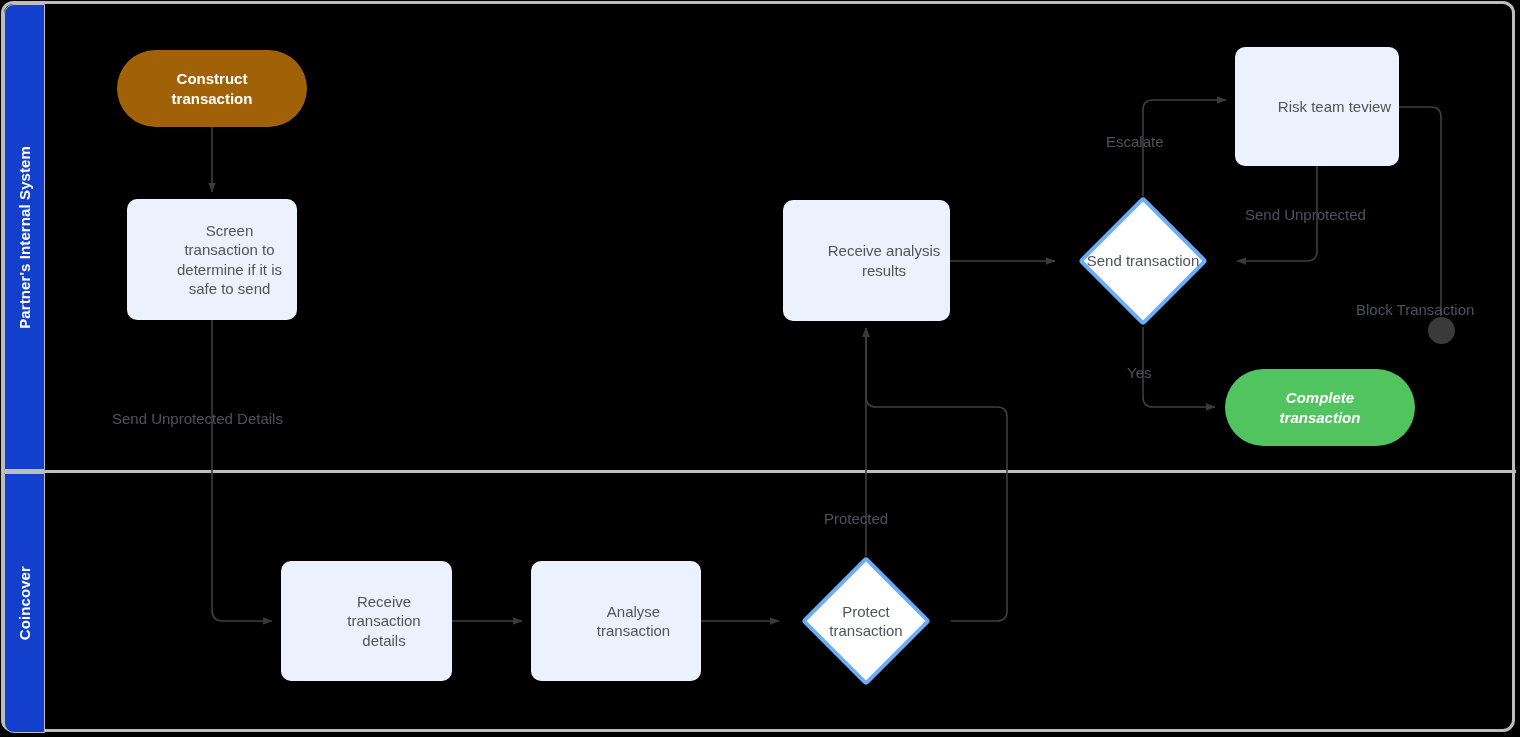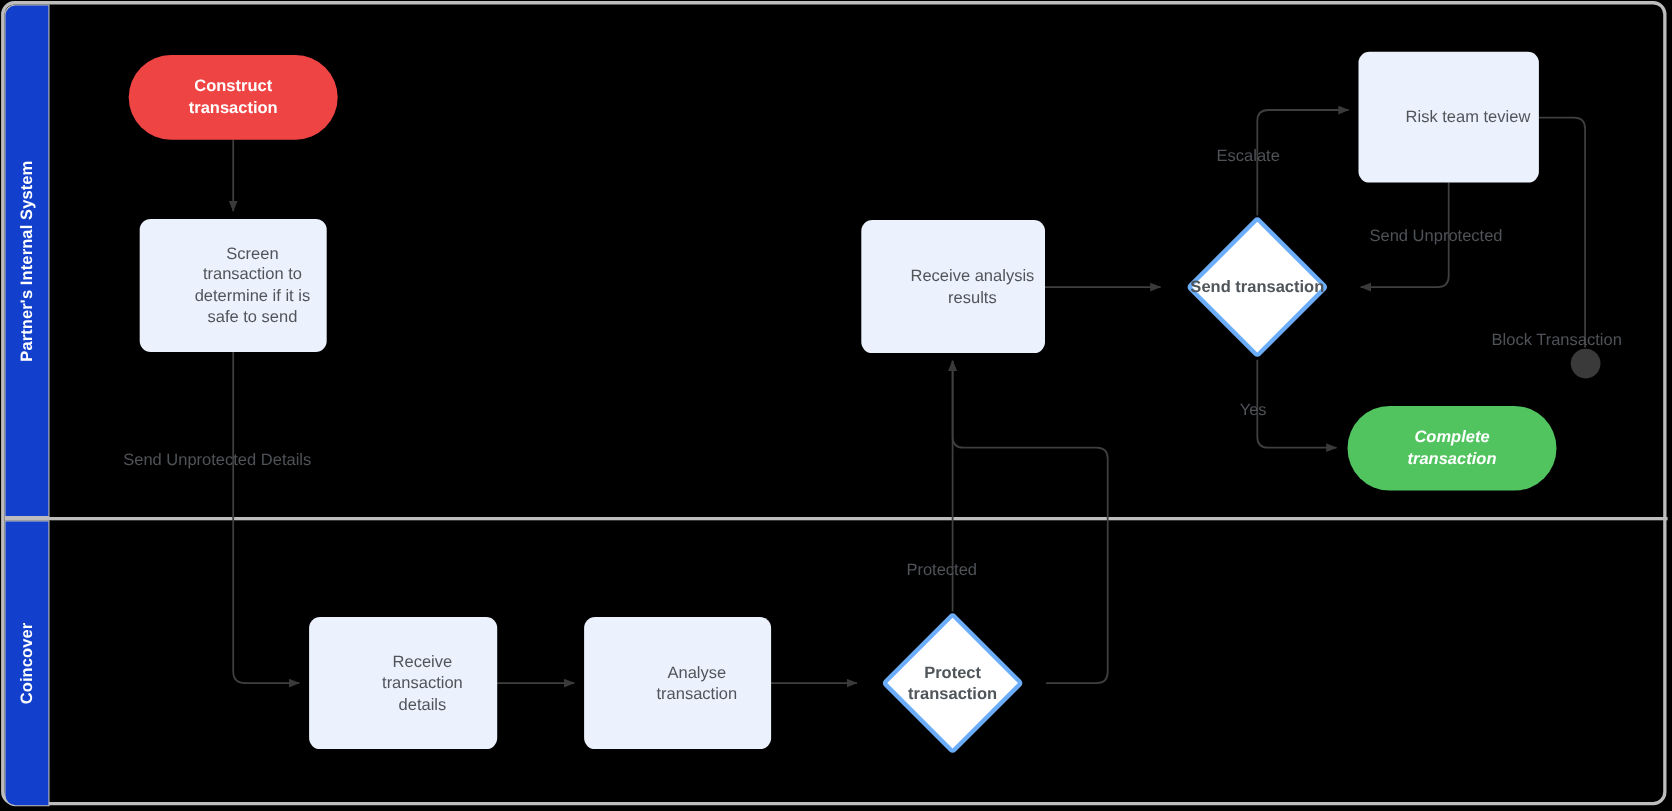--- a/index.html
+++ b/index.html
@@ -60,29 +60,28 @@
 
   
   .node {
     position: absolute;
     box-sizing: border-box;
     display: flex;
     align-items: center;
     justify-content: center;
     text-align: center;
     line-height: 1.30;
-    font-weight: bold;
   }
   .node-terminal {
     border-radius: 999px;
     color: #ffffff;
     font-weight: bold;
     font-size: 15px;
   }
-  .node-start { background: #ef4444; }
+  .node-start { background: #a16207; }
   .node-end-green { background: #51c45f; }
 
   .node-process {
     background: #ebf2fd;
     border-radius: 10px;
     color: #50555a;
     font-size: 15px;
     font-weight: normal;
     padding-left: 35px;
   }

